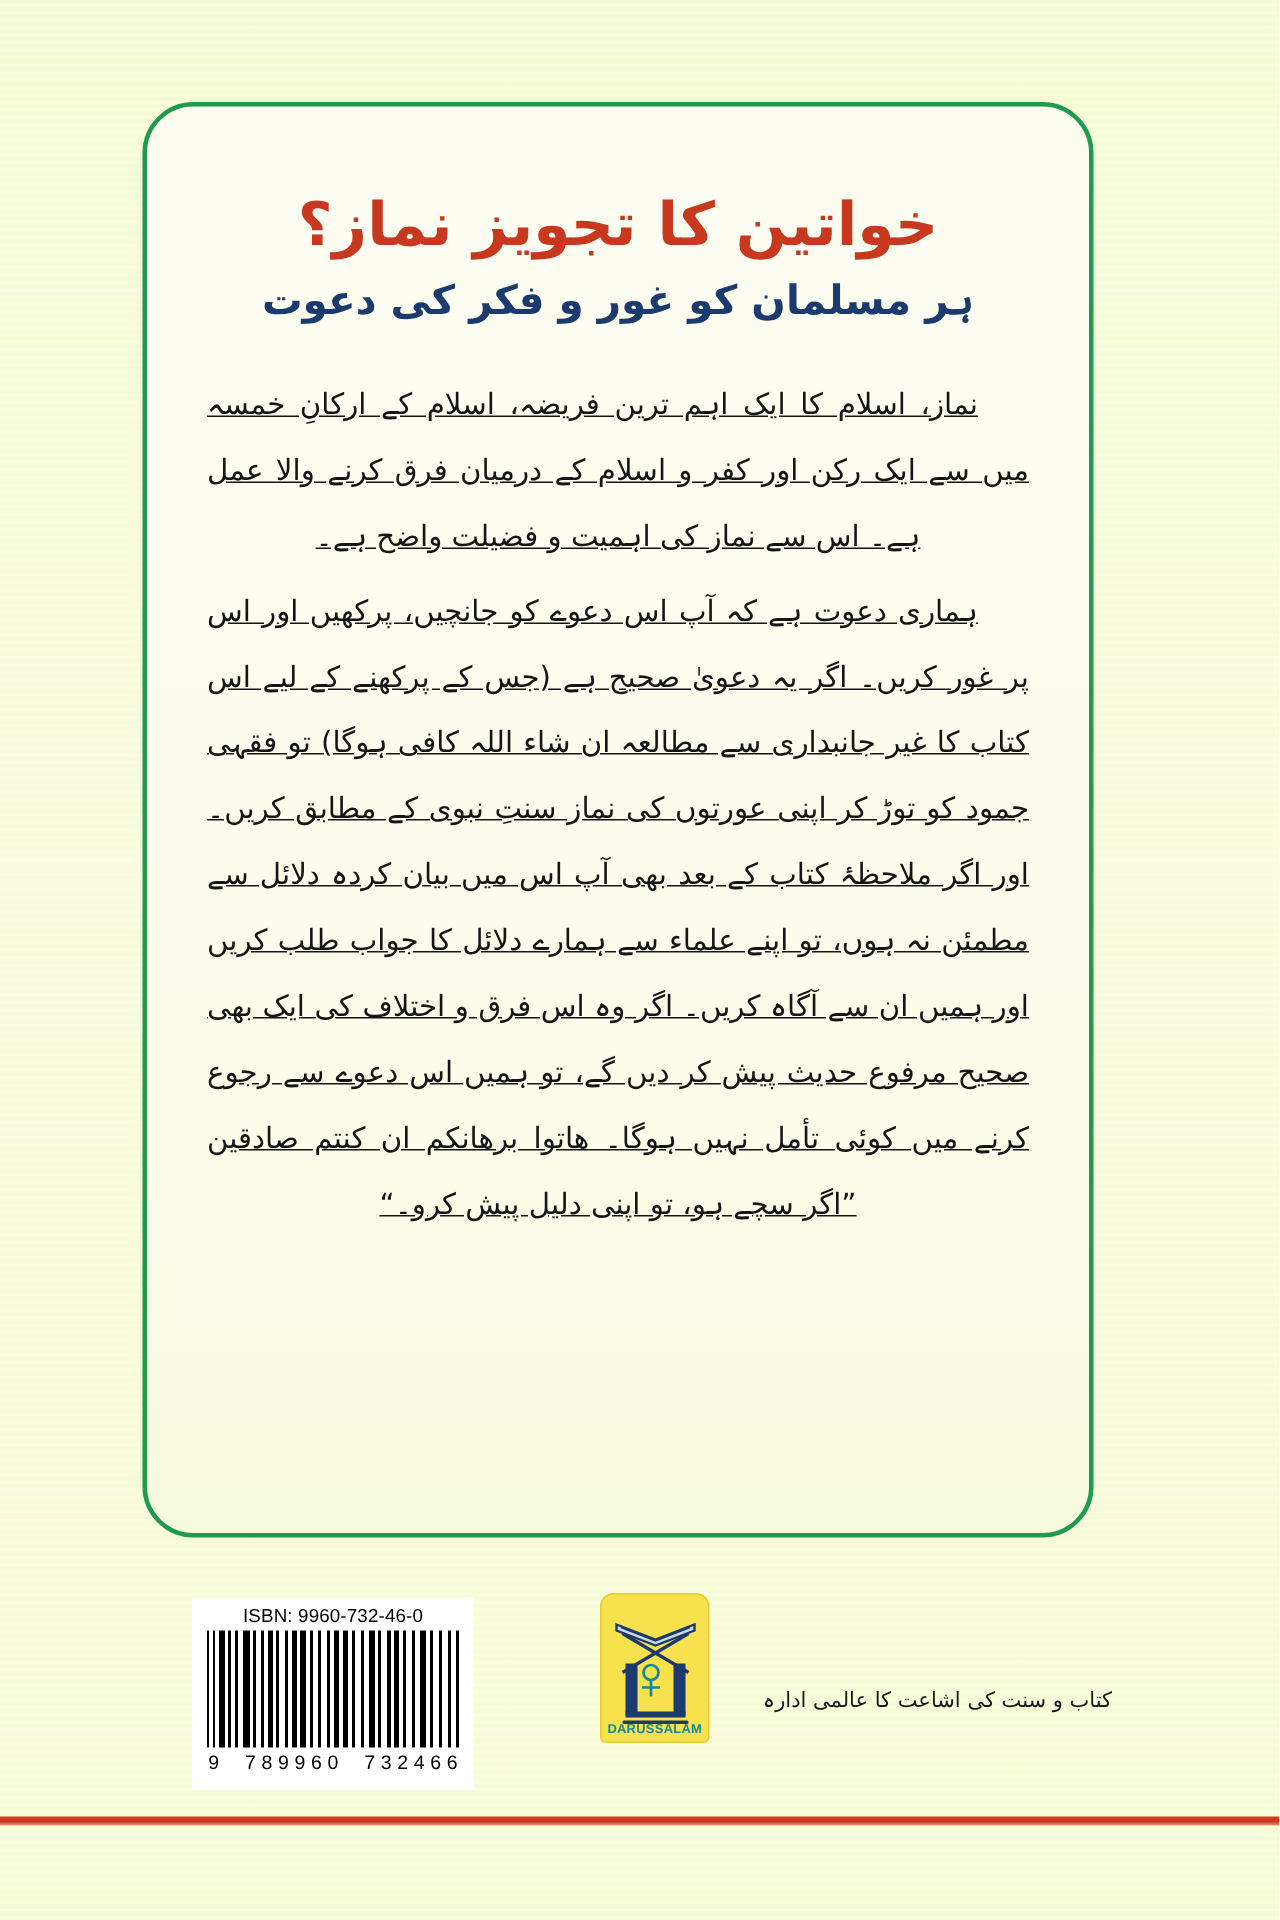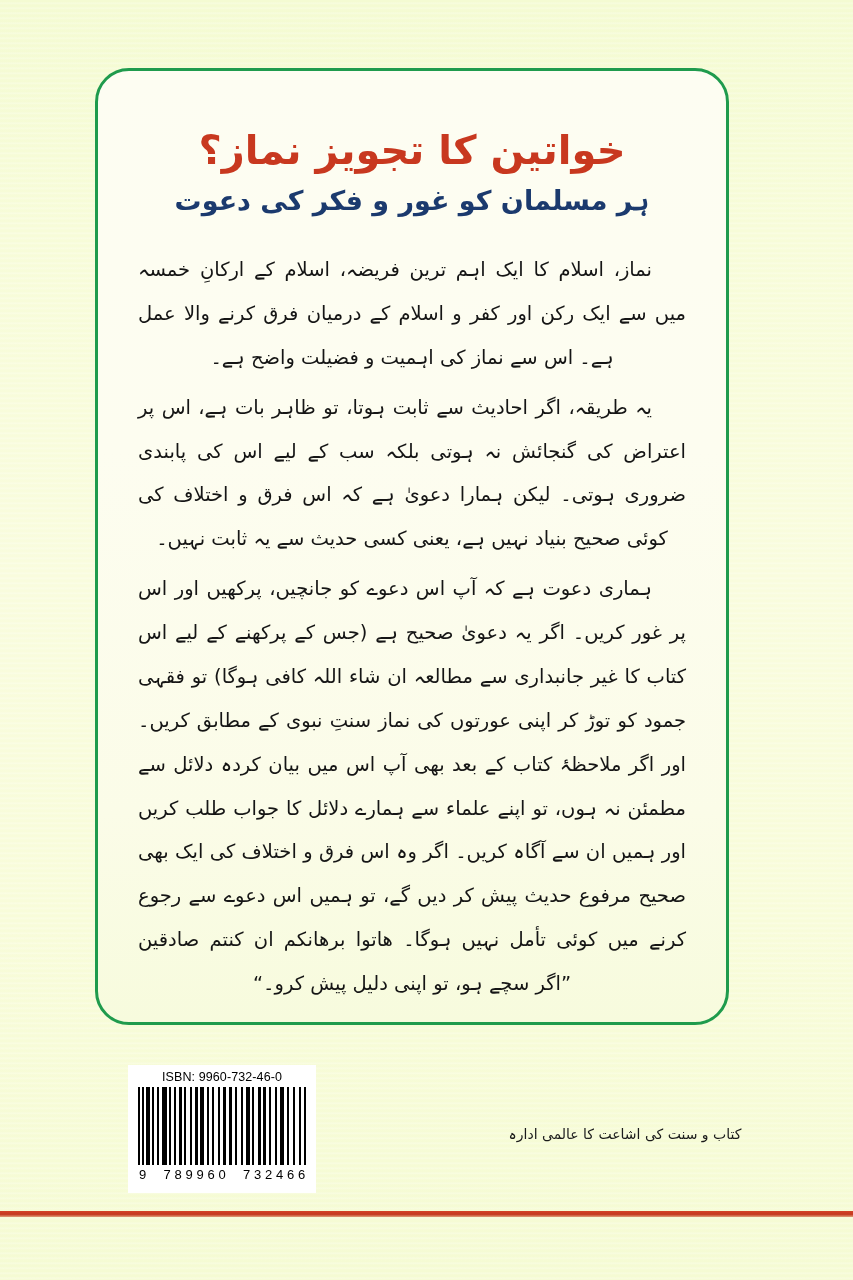--- a/index.html
+++ b/index.html
@@ -100,20 +100,21 @@
     color: #151515;
     font-size: 19.5px;
     line-height: 2.25;
     font-family: "DejaVu Sans", "Liberation Sans", sans-serif;
   }
   .body-text p {
     margin: 0 0 6px 0;
     text-indent: 34px;
     text-align: justify;
     text-align-last: center;
+    text-decoration: underline;
   }
   .body-text p.last {
     margin-bottom: 0;
   }
 
   
   .bottom-area {
     position: absolute;
     left: 0;
     top: 1040px;
@@ -273,21 +274,20 @@
 
   <div class="frame">
     <div class="frame-inner">
 
       <h1 class="title">خواتین کا تجویز نماز؟</h1>
 
       <h2 class="subtitle">ہر مسلمان کو غور و فکر کی دعوت</h2>
 
       <div class="body-text">
         <p>نماز، اسلام کا ایک اہم ترین فریضہ، اسلام کے ارکانِ خمسہ میں سے ایک رکن اور کفر و اسلام کے درمیان فرق کرنے والا عمل ہے۔ اس سے نماز کی اہمیت و فضیلت واضح ہے۔</p>
-        <p>یہ طریقہ، اگر احادیث سے ثابت ہوتا، تو ظاہر بات ہے، اس پر اعتراض کی گنجائش نہ ہوتی بلکہ سب کے لیے اس کی پابندی ضروری ہوتی۔ لیکن ہمارا دعویٰ ہے کہ اس فرق و اختلاف کی کوئی صحیح بنیاد نہیں ہے، یعنی کسی حدیث سے یہ ثابت نہیں۔</p>
         <p class="last">ہماری دعوت ہے کہ آپ اس دعوے کو جانچیں، پرکھیں اور اس پر غور کریں۔ اگر یہ دعویٰ صحیح ہے (جس کے پرکھنے کے لیے اس کتاب کا غیر جانبداری سے مطالعہ ان شاء اللہ کافی ہوگا) تو فقہی جمود کو توڑ کر اپنی عورتوں کی نماز سنتِ نبوی کے مطابق کریں۔ اور اگر ملاحظۂ کتاب کے بعد بھی آپ اس میں بیان کردہ دلائل سے مطمئن نہ ہوں، تو اپنے علماء سے ہمارے دلائل کا جواب طلب کریں اور ہمیں ان سے آگاہ کریں۔ اگر وہ اس فرق و اختلاف کی ایک بھی صحیح مرفوع حدیث پیش کر دیں گے، تو ہمیں اس دعوے سے رجوع کرنے میں کوئی تأمل نہیں ہوگا۔ ھاتوا برھانکم ان کنتم صادقین ”اگر سچے ہو، تو اپنی دلیل پیش کرو۔“</p>
       </div>
 
     </div>
   </div>
 
   <div class="bottom-area">
 
     <div class="barcode-box">
       <div class="isbn-label">ISBN: 9960-732-46-0</div>
@@ -308,19 +308,49 @@
           <span>7</span>
           <span>3</span>
           <span>2</span>
           <span>4</span>
           <span>6</span>
           <span>6</span>
         </div>
       </div>
     </div>
 
+    <div class="logo-mark">
+      <svg width="73" height="100" viewBox="0 0 73 100" aria-hidden="true">
+
+        <g fill="none" stroke="#1d3a6e" stroke-width="1.6">
+          <path d="M10 20 L36 30 L62 20 L62 24 L36 34 L10 24 Z" fill="#cfd7e6"></path>
+          <path d="M13 22 L36 31 L59 22" stroke="#1d3a6e" stroke-width="1"></path>
+        </g>
+
+        <g stroke="#1d3a6e" stroke-width="2.2" fill="none">
+          <path d="M14 26 L58 52"></path>
+          <path d="M58 26 L14 52"></path>
+        </g>
+
+        <g fill="#1d3a6e">
+          <rect x="16" y="46" width="8" height="34"></rect>
+          <rect x="48" y="46" width="8" height="34"></rect>
+          <rect x="16" y="78" width="40" height="4"></rect>
+        </g>
+
+        <g stroke="#17879b" stroke-width="1.8" fill="none">
+          <circle cx="33" cy="52" r="5"></circle>
+          <path d="M33 57 L33 68 M27 62 L39 62"></path>
+        </g>
+
+        <g fill="#1d3a6e">
+          <rect x="14" y="84" width="44" height="2.4" rx="1"></rect>
+        </g>
+      </svg>
+      <div class="dsword">DARUSSALAM</div>
+    </div>
 
     <div class="publisher-tagline">کتاب و سنت کی اشاعت کا عالمی ادارہ</div>
   </div>
 
   <div class="red-rule"></div>
 
 </div>
 
 </body></html>

